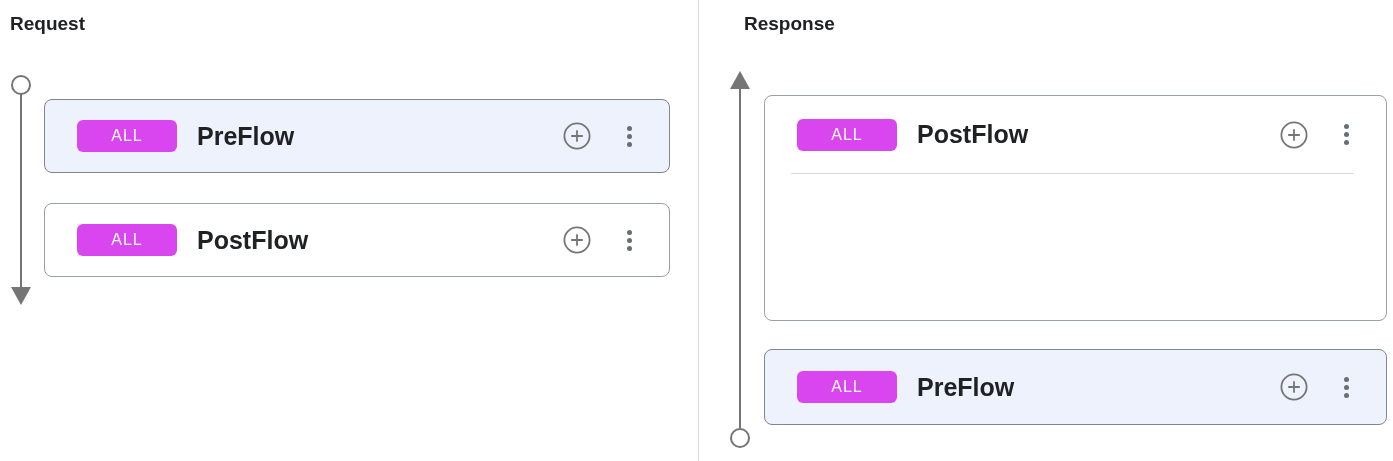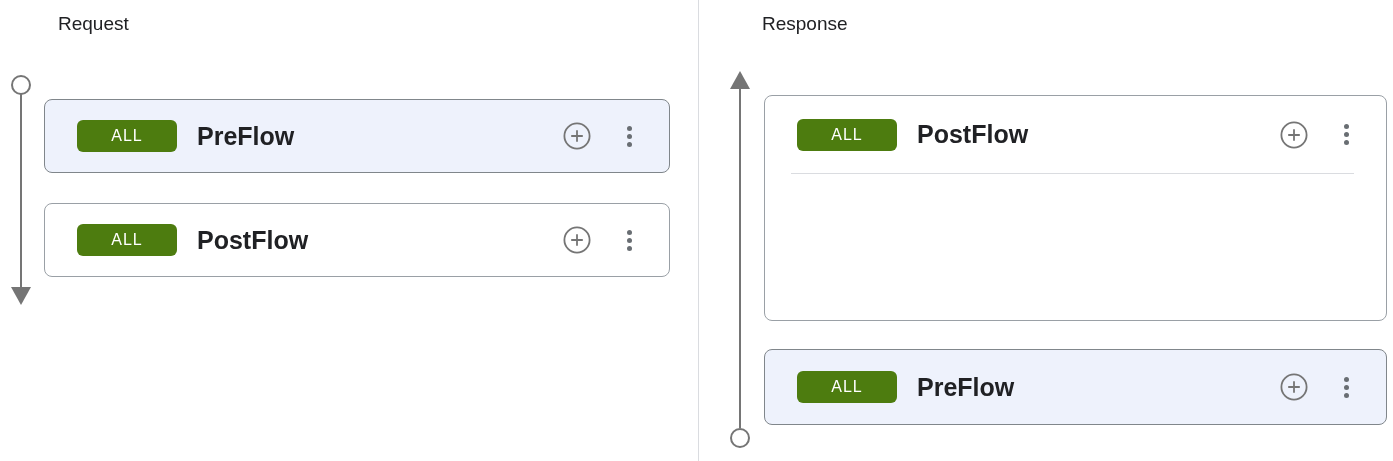--- a/index.html
+++ b/index.html
@@ -1,20 +1,20 @@
 <!DOCTYPE html>
 <html><head>
 <meta charset="utf-8">
 <style>
   * { margin:0; padding:0; box-sizing:border-box; }
   html,body { width:1393px; height:461px; background:#ffffff; overflow:hidden;
               font-family:"Liberation Sans","DejaVu Sans",sans-serif; color:#202124; }
   .stage { position:relative; width:1393px; height:461px; }
 
-  .panel-title { position:absolute; font-size:19px; font-weight:400; color:#202124;margin-left:48px; }
+  .panel-title { position:absolute; font-size:19px; font-weight:700; color:#202124; }
 
   
   .panel-divider { position:absolute; left:698px; top:0; width:1px; height:461px; background:#DADCE0; }
 
   
   .tl-circle { position:absolute; width:20px; height:20px; border:2px solid #757575;
                border-radius:50%; background:#ffffff; }
   .tl-line   { position:absolute; width:2px; background:#757575; }
   .tl-arrow-down { position:absolute; width:0; height:0;
                    border-left:10px solid transparent; border-right:10px solid transparent;
@@ -23,21 +23,21 @@
                    border-left:10px solid transparent; border-right:10px solid transparent;
                    border-bottom:18px solid #757575; }
 
   
   .flow-card { position:absolute; background:#ffffff; border:1px solid #9AA0A6;
                border-radius:8px; cursor:pointer; }
   .flow-card.highlight { background:#EEF2FC; border-color:#80868B; }
   .flow-row { display:flex; align-items:center; height:100%; padding:0 30px 0 32px; }
   .flow-header-row { display:flex; align-items:center; height:77px; padding:0 30px 0 32px; }
 
-  .badge { min-width:100px; height:32px; border-radius:6px; background:#4d7c0f;
+  .badge { min-width:100px; height:32px; border-radius:6px; background:#d946ef;
            color:#ffffff; font-size:16px; letter-spacing:1px; display:flex;
            align-items:center; justify-content:center; }
   .flow-name { margin-left:20px; font-size:25px; font-weight:700; color:#202124; }
   .spacer { flex:1; }
 
   .icon-btn { background:none; border:none; padding:0; cursor:pointer;
               display:flex; align-items:center; justify-content:center; }
   .plus-btn { width:28px; height:28px; margin-right:28px; }
   .kebab-btn { width:20px; height:28px; }
   .kebab { display:flex; flex-direction:column; gap:3px; align-items:center; }
@@ -107,21 +107,21 @@
               <span class="dot"></span>
             </span>
         </button>
       </div>
     </div>
   </div>
 
   <div class="panel-divider"></div>
 
   <div>
-    <div class="panel-title" style="left:714px; top:13px;">Response</div>
+    <div class="panel-title" style="left:744px; top:13px;">Response</div>
 
     <div>
       <div class="tl-arrow-up" style="left:730px; top:71px;"></div>
       <div class="tl-line" style="left:739px; top:88px; height:340px;"></div>
       <div class="tl-circle" style="left:730px; top:428px;"></div>
     </div>
 
     <div class="flow-card" style="left:764px; top:95px; width:623px; height:226px;">
       <div class="flow-header-row">
         <div class="badge">ALL</div>

